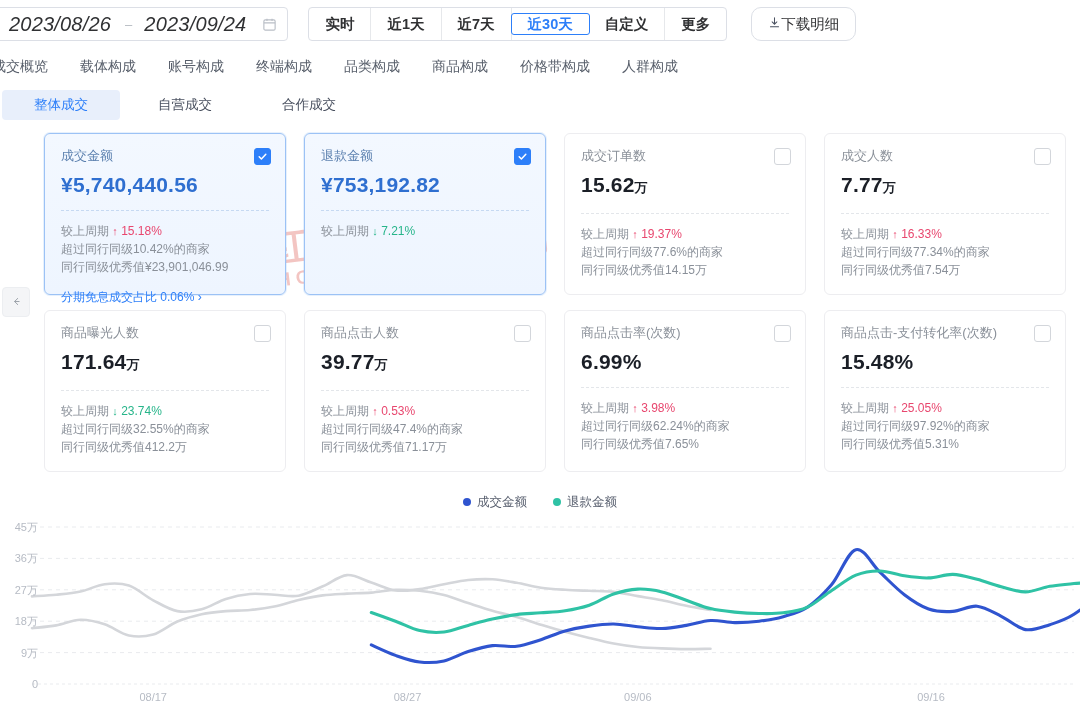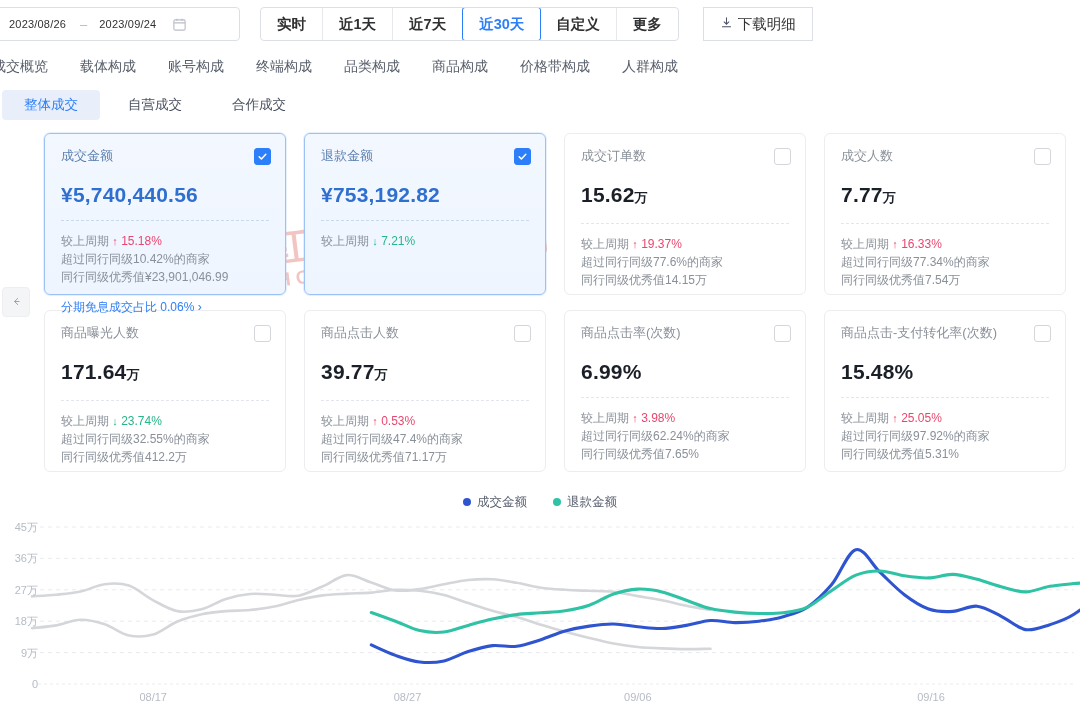--- a/index.html
+++ b/index.html
@@ -46,45 +46,45 @@
     display: flex; align-items: center;
     padding-left: 0;
   }
   .daterange {
     display: flex; align-items: center;
     height: 34px; min-width: 246px;
     border: 1px solid #dcdfe6; border-radius: 4px;
     background: #fff; padding: 0 10px 0 14px;
     margin-left: 0; position: relative; left: -6px;
   }
-  .daterange .dt { font-size: 11px; color: #303133; letter-spacing: .2px; }
+  .daterange .dt { font-size: 20px; color: #303133; letter-spacing: .2px; font-style: italic; }
   .daterange .sep { color: #b4b9c0; margin: 0 12px 0 14px; font-size: 13px; }
   .cal-icon { margin-left: 16px; width: 15px; height: 15px; display:block; }
 
   .seg {
     display: flex; align-items: center;
     height: 34px; margin-left: 14px;
     border: 1px solid #dcdfe6; border-radius: 4px;
     background: #fff; overflow: hidden; font-weight: bold;
   }
   .seg-item {
     height: 100%; display: flex; align-items: center; justify-content: center;
     padding: 0 16px; font-size: 14.5px; color: #303133;
     border-right: 1px solid #e6e8eb; cursor: pointer; white-space: nowrap;
   }
   .seg-item:last-child { border-right: none; }
   .seg-item.active {
     color: #2d7ff9; border: 1px solid #2d7ff9; border-radius: 3px;
-    height: 34px; margin: -1px -1px;
+    height: 22px; margin: -1px -1px;
     position: relative; z-index: 2;
   }
   .dl-btn {
-    display: flex; align-items: center; gap: 5px;
+    display: flex; align-items: center; 
     height: 34px; margin-left: 24px; padding: 0 16px;
-    border: 1px solid #dcdfe6; border-radius: 0; background: #fff;
+    border: 1px solid #dcdfe6; border-radius: 10px; background: #fff;
     font-size: 14.5px; color: #303133; cursor: pointer; white-space: nowrap;
   }
 
   
   .navtabs {
     position: absolute; left: 0; top: 48px;
     width: 1080px; height: 38px;
     display: flex; align-items: center; gap: 0;
   }
   .navtab {
@@ -93,21 +93,21 @@
   }
   .navtab:first-child { padding-left: 0; margin-left: -8px; }
 
   
   .pilltabs {
     position: absolute; left: 0; top: 90px;
     display: flex; align-items: center; gap: 6px;
   }
   .pill {
     font-size: 13.5px; color: #4a5160; cursor: pointer;
-    padding: 6px 22px; border-radius: 4px; white-space: nowrap;
+    padding: 6px 32px; border-radius: 4px; white-space: nowrap;
   }
   .pill.active { background: #e8effb; color: #2d7ff9; }
   .pill:first-child { margin-left: 2px; }
 
   
   .collapse-handle {
     position: absolute; left: 2px; top: 287px;
     width: 28px; height: 30px;
     background: #f4f5f7; border: 1px solid #eceef1;
     border-radius: 4px;
@@ -136,21 +136,21 @@
     border: 1px solid #9cc2f5;
     box-shadow: 0 0 0 1px rgba(156,194,245,.25);
     z-index: 6;
   }
   .card-title {
     font-size: 13px; color: #8a9099; line-height: 16px;
     max-width: 190px;
   }
   .card.selected .card-title { color: #5a7fae; }
   .card-value {
-    margin-top: 18px;
+    margin-top: 8px;
     font-size: 21px; font-weight: 700; color: #1b1f27;
     letter-spacing: .2px; line-height: 26px;
   }
   .card.selected .card-value { color: #2f6fd0; font-size: 21px; }
   .card-value .unit { font-size: 13px; font-weight: 700; }
   .divider {
     margin-top: 12px;
     border-top: 1px dashed #e3e6ea;
     height: 0;
   }

